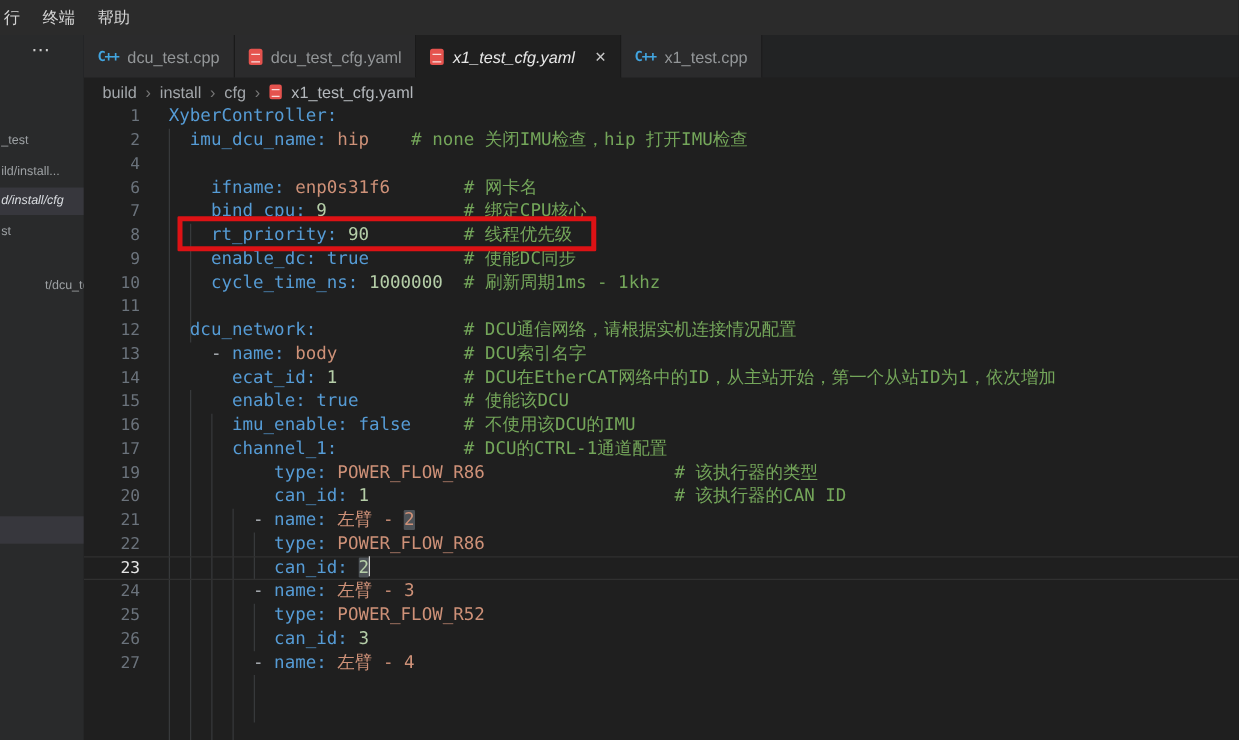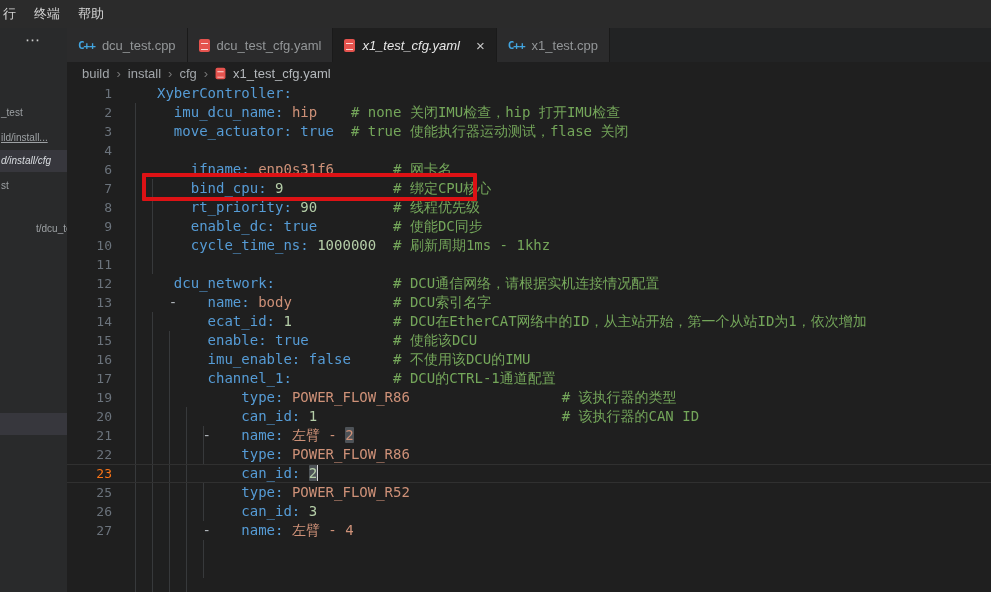--- a/index.html
+++ b/index.html
@@ -78,23 +78,23 @@
   .code-wrap { position:relative; z-index:2; }
   .cl {
     height:19px; line-height:19px; white-space:pre;
     font-family:"DejaVu Sans Mono", monospace; font-size:14px; color:#d4d4d4;
   }
   .cl.active { box-shadow: inset 0 1px 0 #303030, inset 0 -1px 0 #303030; }
   .ln {
     display:inline-block; width:45px; text-align:right;
     color:#6b737c; font-size:13px;
   }
-  .cl.active .ln { color:#f97316; }
+  .cl.active .ln { color:#e5e5e5; }
   .ct { margin-left:23px; }
-  .tk-k { color:#569cd6;margin-left:22px; }
+  .tk-k { color:#569cd6; }
   .tk-s { color:#ce9178; }
   .tk-n { color:#b5cea8; }
   .tk-b { color:#569cd6; }
   .tk-c { color:#74a65a; }
   .tk-p { color:#aeb3b8; }
   .tk-w { color:#d4d4d4; }
   .tk-occ { background:#4d5257; border-radius:1px; }
   .tk-cur {
     display:inline-block; width:0; height:16px; vertical-align:-3px;
     border-left:1.5px solid #d7d7d7;
@@ -110,21 +110,21 @@
 
 <div class="menubar">
     <span class="menu-item">行</span>
     <span class="menu-item">终端</span>
     <span class="menu-item">帮助</span>
   </div>
 
 <div class="sidebar">
   <div class="sb-more">⋯</div>
 <div class="sb-item" style="top: 74px;">_test</div>
-    <div class="sb-item" style="top: 99px; text-decoration: underline;">ild/install...</div>
+    <div class="sb-item" style="top: 99px;">ild/install...</div>
     <div class="sb-item sel ital" style="top: 122px;">d/install/cfg</div>
     <div class="sb-item" style="top: 147px;">st</div>
     <div class="sb-item" style="top: 190px; padding-left: 36px;">t/dcu_test...</div>
     <div class="sb-item sel" style="top: 385px;"></div>
   </div>
 
 <div class="tabstrip">
     <div class="tab">
       <span class="icon-cpp">C++</span>
       <span class="tab-label">dcu_test.cpp</span>
@@ -160,38 +160,38 @@
   <div class="guide" style="left:85px;  top:95px;  height:95px;"></div>
   <div class="guide" style="left:85px;  top:228px; height:280px;"></div>
   <div class="guide" style="left:102px; top:247px; height:261px;"></div>
   <div class="guide" style="left:119px; top:323px; height:185px;"></div>
   <div class="guide" style="left:136px; top:342px; height:38px;"></div>
   <div class="guide" style="left:136px; top:399px; height:38px;"></div>
   <div class="guide" style="left:136px; top:456px; height:38px;"></div>
   <div class="code-wrap">
       <div class="cl"><span class="ln">1</span><span class="ct"><span class="tk-k">XyberController:</span></span></div>
       <div class="cl"><span class="ln">2</span><span class="ct"><span class="tk-w">  </span><span class="tk-k">imu_dcu_name:</span><span class="tk-w"> </span><span class="tk-s">hip</span><span class="tk-w">    </span><span class="tk-c"># none 关闭IMU检查，hip 打开IMU检查</span></span></div>
-      <div class="cl"><span class="ln">3</span><span class="ct"><span class="tk-w">  </span><span class="tk-k">move_actuator:</span><span class="tk-w"> </span><span class="tk-b">true</span><span class="tk-w">  </span><span class="tk-c"># true 使能执行器运动测试，flase 关闭</span></span></div>
       <div class="cl"><span class="ln">4</span><span class="ct"></span></div>
       <div class="cl"><span class="ln">6</span><span class="ct"><span class="tk-w">    </span><span class="tk-k">ifname:</span><span class="tk-w"> </span><span class="tk-s">enp0s31f6</span><span class="tk-w">       </span><span class="tk-c"># 网卡名</span></span></div>
       <div class="cl"><span class="ln">7</span><span class="ct"><span class="tk-w">    </span><span class="tk-k">bind_cpu:</span><span class="tk-w"> </span><span class="tk-n">9</span><span class="tk-w">             </span><span class="tk-c"># 绑定CPU核心</span></span></div>
       <div class="cl"><span class="ln">8</span><span class="ct"><span class="tk-w">    </span><span class="tk-k">rt_priority:</span><span class="tk-w"> </span><span class="tk-n">90</span><span class="tk-w">         </span><span class="tk-c"># 线程优先级</span></span></div>
       <div class="cl"><span class="ln">9</span><span class="ct"><span class="tk-w">    </span><span class="tk-k">enable_dc:</span><span class="tk-w"> </span><span class="tk-b">true</span><span class="tk-w">         </span><span class="tk-c"># 使能DC同步</span></span></div>
       <div class="cl"><span class="ln">10</span><span class="ct"><span class="tk-w">    </span><span class="tk-k">cycle_time_ns:</span><span class="tk-w"> </span><span class="tk-n">1000000</span><span class="tk-w">  </span><span class="tk-c"># 刷新周期1ms - 1khz</span></span></div>
       <div class="cl"><span class="ln">11</span><span class="ct"></span></div>
       <div class="cl"><span class="ln">12</span><span class="ct"><span class="tk-w">  </span><span class="tk-k">dcu_network:</span><span class="tk-w">              </span><span class="tk-c"># DCU通信网络，请根据实机连接情况配置</span></span></div>
       <div class="cl"><span class="ln">13</span><span class="ct"><span class="tk-w">    </span><span class="tk-p">- </span><span class="tk-k">name:</span><span class="tk-w"> </span><span class="tk-s">body</span><span class="tk-w">            </span><span class="tk-c"># DCU索引名字</span></span></div>
       <div class="cl"><span class="ln">14</span><span class="ct"><span class="tk-w">      </span><span class="tk-k">ecat_id:</span><span class="tk-w"> </span><span class="tk-n">1</span><span class="tk-w">            </span><span class="tk-c"># DCU在EtherCAT网络中的ID，从主站开始，第一个从站ID为1，依次增加</span></span></div>
       <div class="cl"><span class="ln">15</span><span class="ct"><span class="tk-w">      </span><span class="tk-k">enable:</span><span class="tk-w"> </span><span class="tk-b">true</span><span class="tk-w">          </span><span class="tk-c"># 使能该DCU</span></span></div>
       <div class="cl"><span class="ln">16</span><span class="ct"><span class="tk-w">      </span><span class="tk-k">imu_enable:</span><span class="tk-w"> </span><span class="tk-b">false</span><span class="tk-w">     </span><span class="tk-c"># 不使用该DCU的IMU</span></span></div>
       <div class="cl"><span class="ln">17</span><span class="ct"><span class="tk-w">      </span><span class="tk-k">channel_1:</span><span class="tk-w">            </span><span class="tk-c"># DCU的CTRL-1通道配置</span></span></div>
       <div class="cl"><span class="ln">19</span><span class="ct"><span class="tk-w">          </span><span class="tk-k">type:</span><span class="tk-w"> </span><span class="tk-s">POWER_FLOW_R86</span><span class="tk-w">                  </span><span class="tk-c"># 该执行器的类型</span></span></div>
       <div class="cl"><span class="ln">20</span><span class="ct"><span class="tk-w">          </span><span class="tk-k">can_id:</span><span class="tk-w"> </span><span class="tk-n">1</span><span class="tk-w">                             </span><span class="tk-c"># 该执行器的CAN ID</span></span></div>
       <div class="cl"><span class="ln">21</span><span class="ct"><span class="tk-w">        </span><span class="tk-p">- </span><span class="tk-k">name:</span><span class="tk-w"> </span><span class="tk-s">左臂 - </span><span class="tk-s tk-occ">2</span></span></div>
       <div class="cl"><span class="ln">22</span><span class="ct"><span class="tk-w">          </span><span class="tk-k">type:</span><span class="tk-w"> </span><span class="tk-s">POWER_FLOW_R86</span></span></div>
       <div class="cl active"><span class="ln">23</span><span class="ct"><span class="tk-w">          </span><span class="tk-k">can_id:</span><span class="tk-w"> </span><span class="tk-n tk-occ">2</span><span class="tk-cur"></span></span></div>
+      <div class="cl"><span class="ln">24</span><span class="ct"><span class="tk-w">        </span><span class="tk-p">- </span><span class="tk-k">name:</span><span class="tk-w"> </span><span class="tk-s">左臂 - 3</span></span></div>
       <div class="cl"><span class="ln">25</span><span class="ct"><span class="tk-w">          </span><span class="tk-k">type:</span><span class="tk-w"> </span><span class="tk-s">POWER_FLOW_R52</span></span></div>
       <div class="cl"><span class="ln">26</span><span class="ct"><span class="tk-w">          </span><span class="tk-k">can_id:</span><span class="tk-w"> </span><span class="tk-n">3</span></span></div>
       <div class="cl"><span class="ln">27</span><span class="ct"><span class="tk-w">        </span><span class="tk-p">- </span><span class="tk-k">name:</span><span class="tk-w"> </span><span class="tk-s">左臂 - 4</span></span></div>
     </div>
 </div>
 
 <div class="redbox" style="border-color: rgb(221, 18, 21);"></div>
 
 </body></html>

